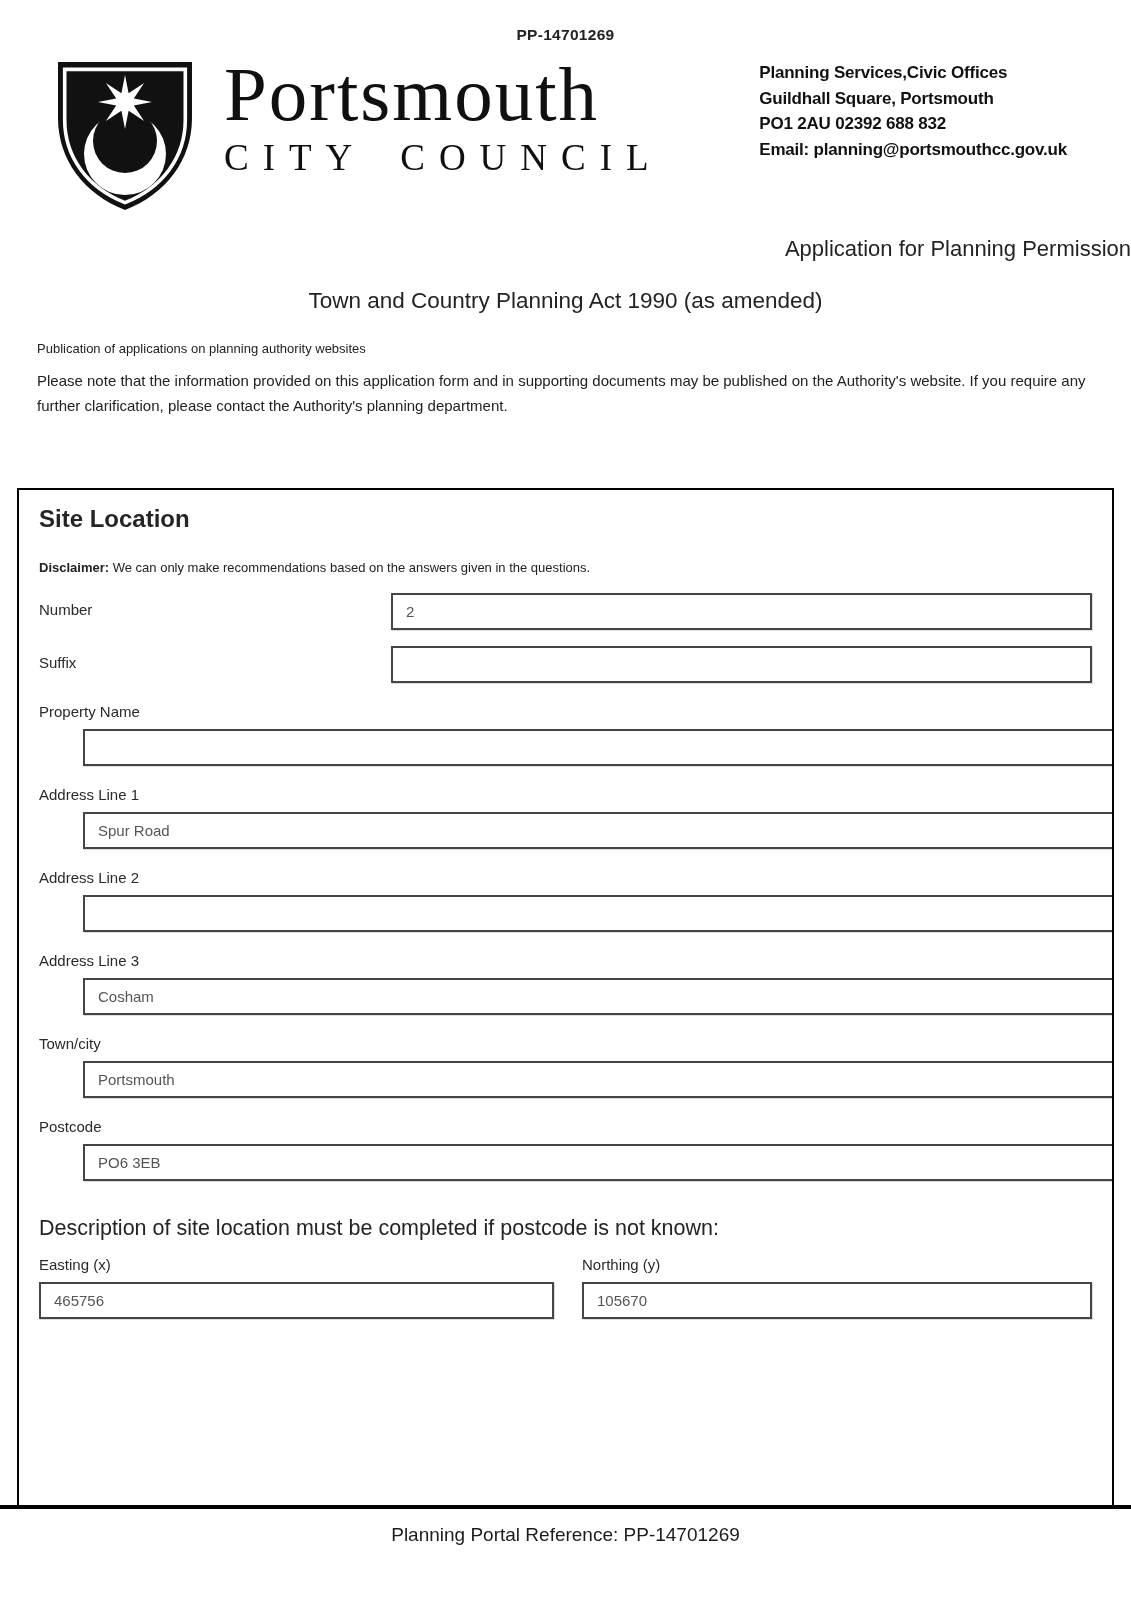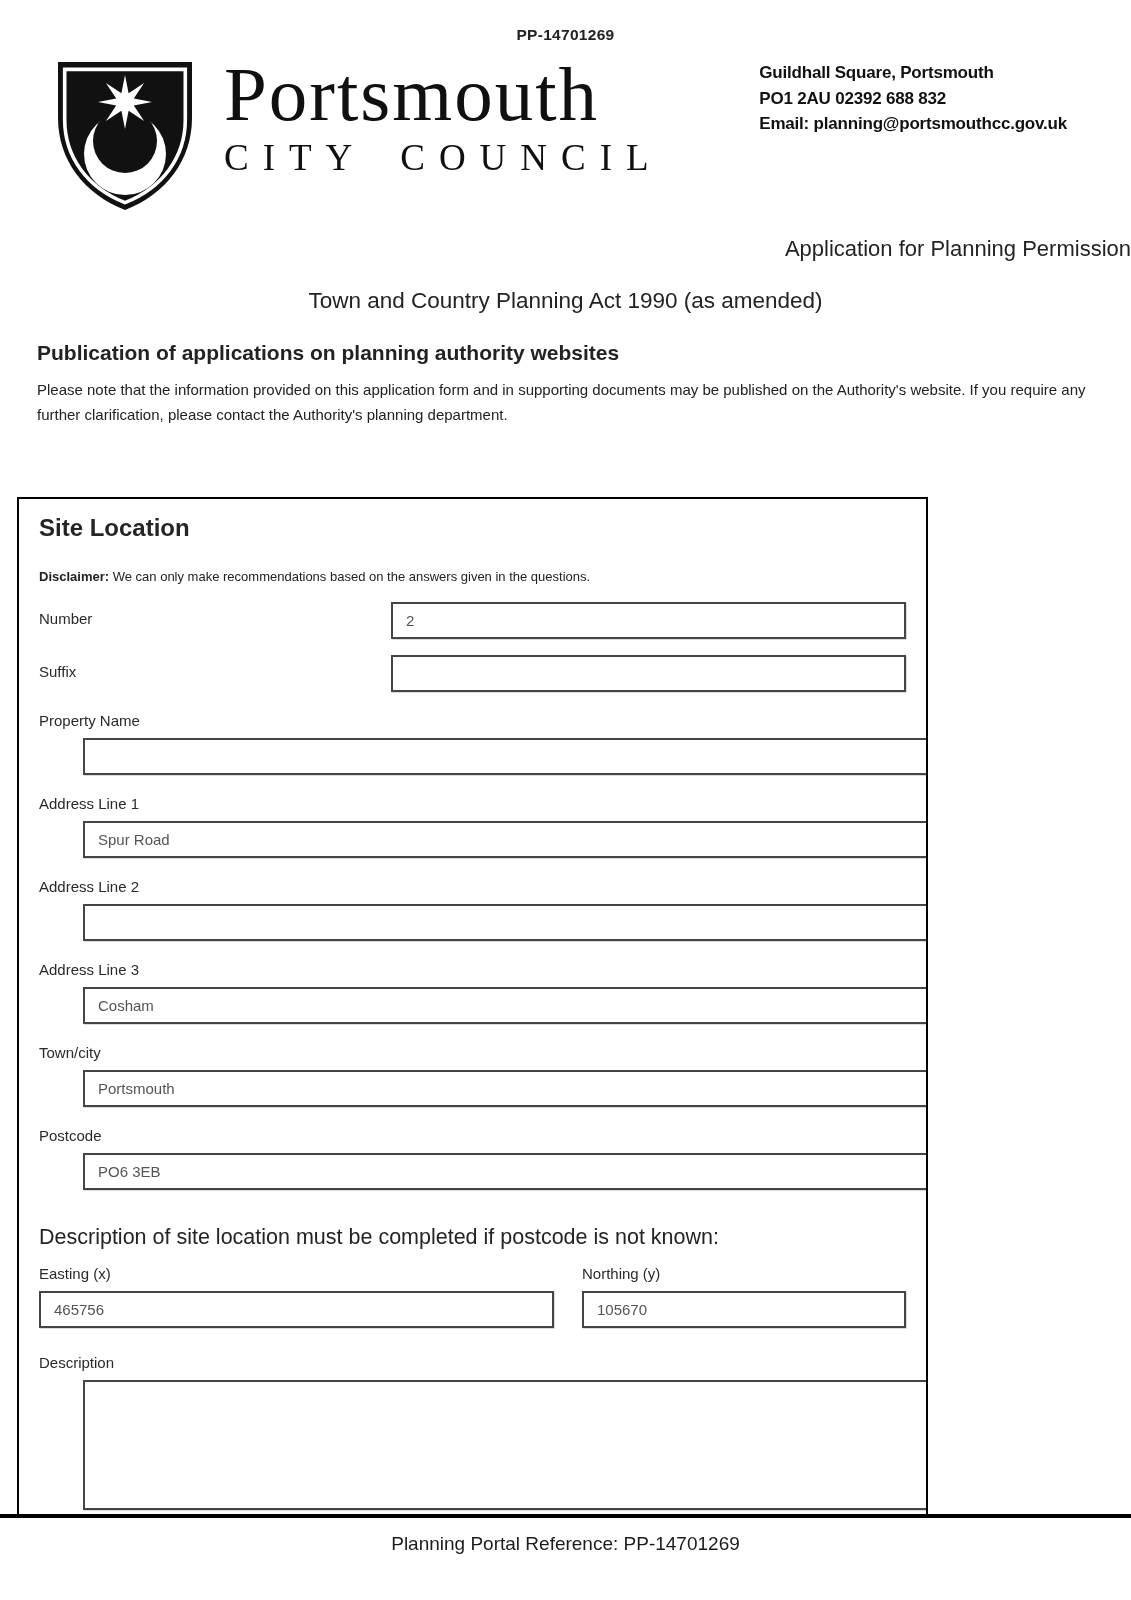--- a/index.html
+++ b/index.html
@@ -19,25 +19,25 @@
   .logo-text { margin-left:24px; font-family:"Liberation Serif", serif; color:#101010; white-space:nowrap; }
   .logo-name { font-size:77px; line-height:80px; letter-spacing:2px; margin-top:-2px; }
   .logo-sub  { font-size:37px; line-height:40px; letter-spacing:14px; word-spacing:12px; margin-top:4px; }
   .contact {
     margin-left:auto; padding-top:4px; max-width:310px;
     font-size:17px; font-weight:bold; line-height:25.5px; color:#111; letter-spacing:-.2px;
   }
   
   .title-main { margin-top:20px; text-align:right; font-size:22px; color:#232323; }
   .title-sub  { margin-top:26px; text-align:center; font-size:22.5px; color:#232323; }
-  .pub-heading { margin:27px 37px 0; font-size:21px; font-weight:bold; color:#222; }
+  .pub-heading { margin:27px 37px 0; font-size:13px; font-weight:normal; color:#222; }
   .pub-note { margin:13px 38px 0 37px; font-size:15px; line-height:24.5px; color:#222; }
   
   .form-section {
-    margin:70px 0 0 17px; width:911px; height:1017px;
+    margin:70px 0 0 17px; width:1097px; height:1017px;
     border:2px solid #000; border-bottom:none;
     padding:14px 20px 0 20px; overflow:hidden;
   }
   .section-heading { font-size:24px; font-weight:bold; color:#252525; line-height:29px; }
   .disclaimer { margin-top:23px; font-size:13px; line-height:23px; }
   .disclaimer b { font-weight:bold; }
   .intro { margin-top:14px; font-size:15px; line-height:25px; max-width:1058px; }
   .lbl { font-size:15px; color:#2a2a2a; }
   input.box, textarea.box {
     border:2px solid #454545; background:#fff; outline:none;
@@ -77,20 +77,21 @@
       <circle cx="75" cy="98" r="41" fill="#fff"></circle>
       <circle cx="75" cy="85" r="32" fill="#111"></circle>
       <polygon points="75,19 78.6,37.2 94.1,26.9 83.8,42.4 102,46 83.8,49.6 94.1,65.1 78.6,54.8 75,73 71.4,54.8 55.9,65.1 66.2,49.6 48,46 66.2,42.4 55.9,26.9 71.4,37.2" fill="#fff"></polygon>
     </svg>
   </div>
   <div class="logo-text">
     <div class="logo-name">Portsmouth</div>
     <div class="logo-sub">CITY COUNCIL</div>
   </div>
   <div class="contact">
+    <div>Planning Services,Civic Offices</div>
     <div>Guildhall Square, Portsmouth</div>
     <div>PO1 2AU 02392 688 832</div>
     <div>Email: planning@portsmouthcc.gov.uk</div>
   </div>
 </div>
 
 <div class="title-main">Application for Planning Permission</div>
 <div class="title-sub">Town and Country Planning Act 1990 (as amended)</div>
 
 <div class="pub-heading">Publication of applications on planning authority websites</div>
@@ -148,20 +149,16 @@
     <div class="coord-col east">
       <div class="lbl">Easting (x)</div>
       <input class="box" type="text" value="465756" style="">
     </div>
     <div class="coord-col north">
       <div class="lbl">Northing (y)</div>
       <input class="box" type="text" value="105670" style="">
     </div>
   </div>
 
-  <div class="row-stacked row-desc">
-    <div class="lbl">Description</div>
-    <textarea class="box" style=""></textarea>
-  </div>
 </div>
 
 <div class="divider"></div>
 <div class="footer-ref">Planning Portal Reference: PP-14701269</div>
 
 </body></html>

